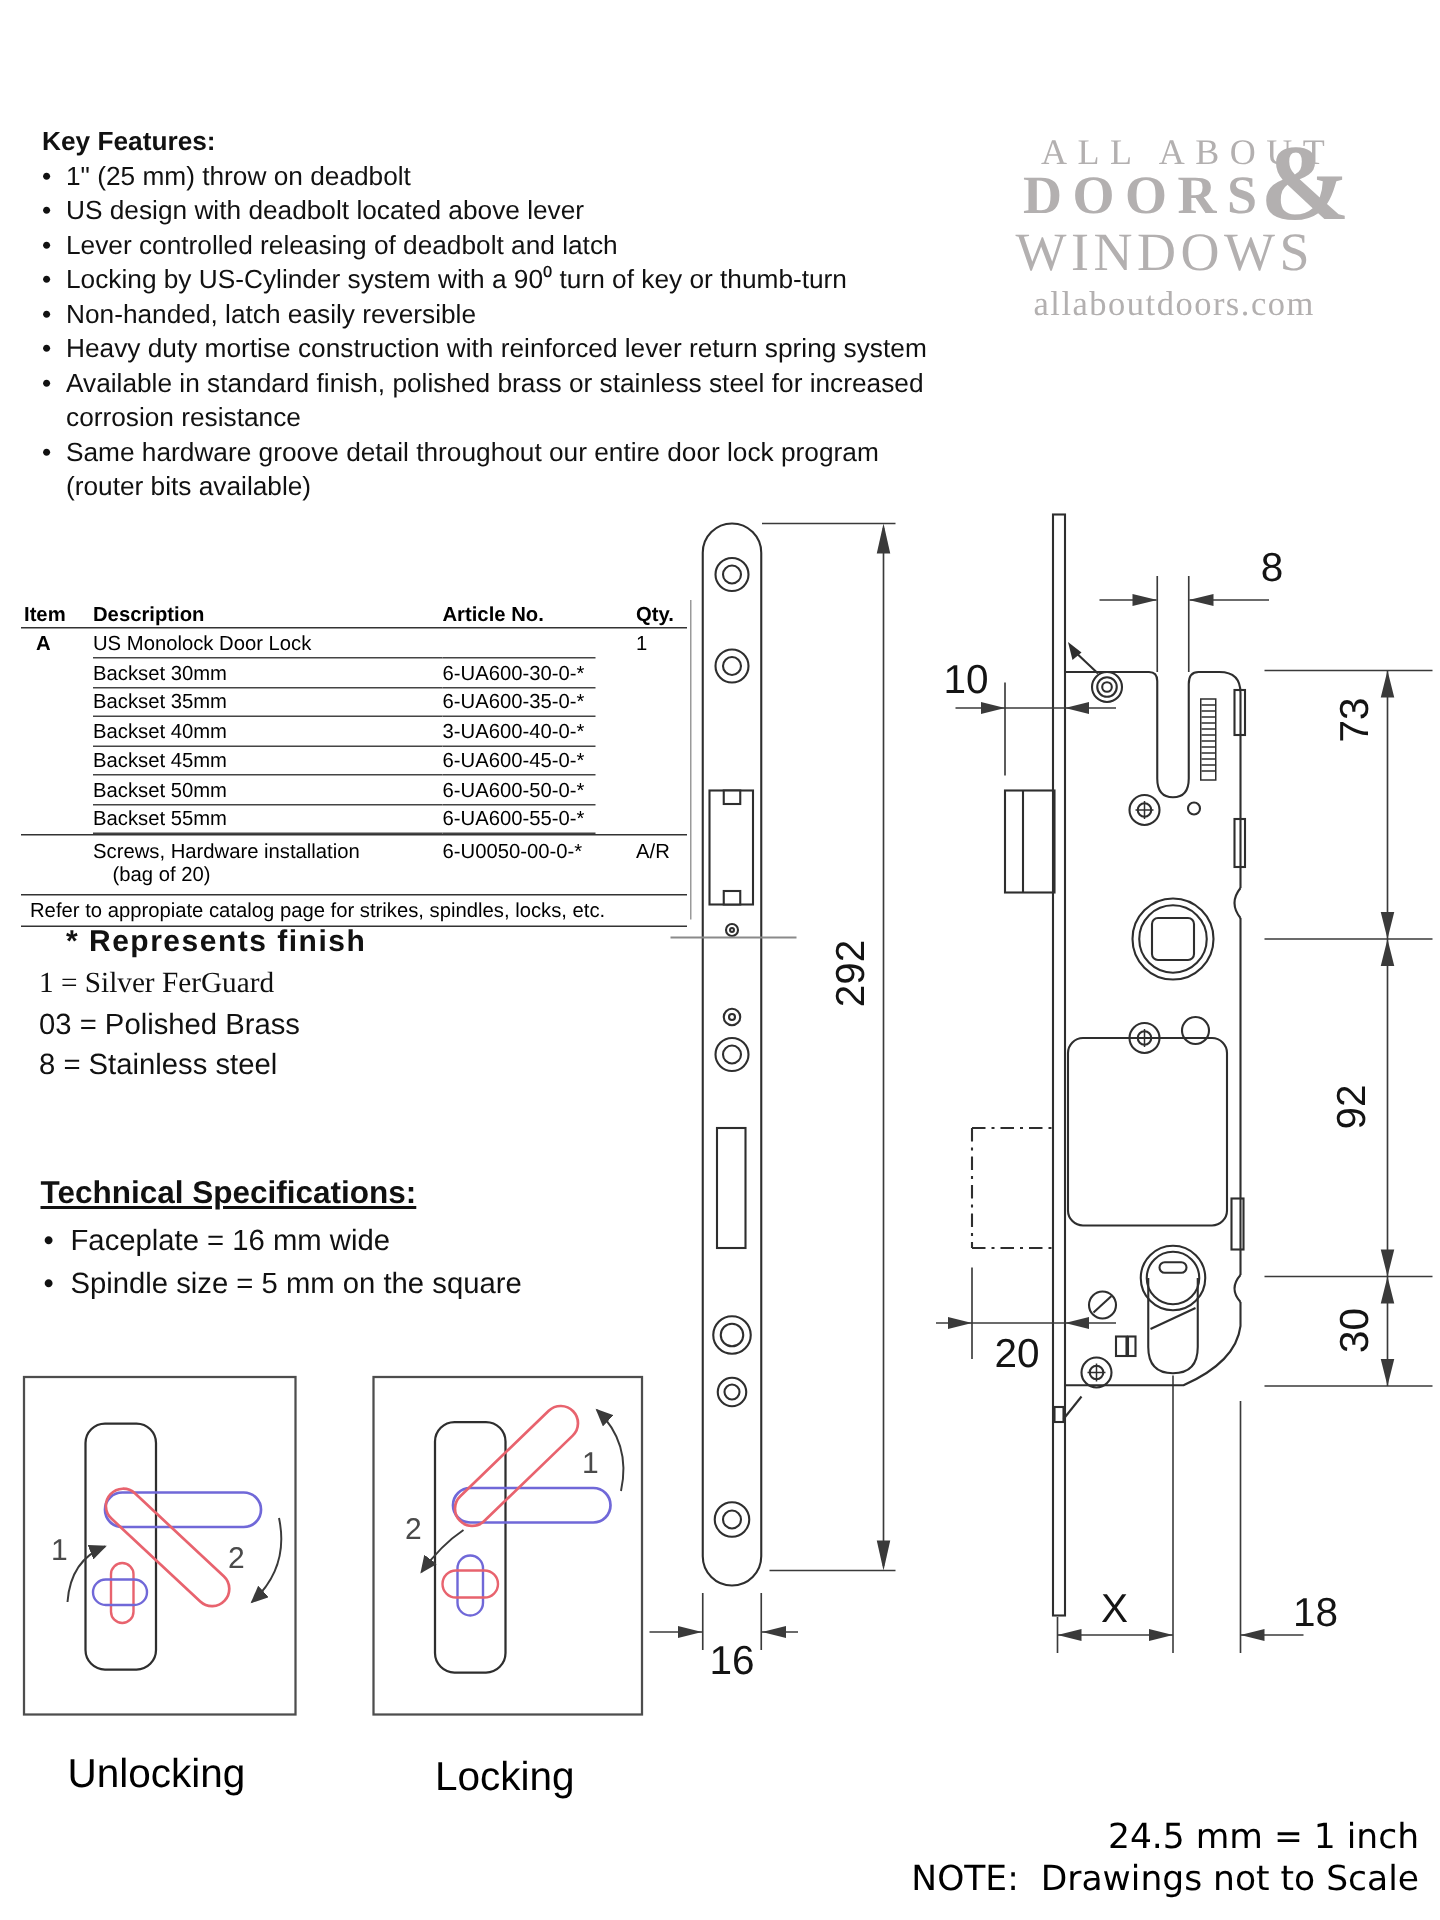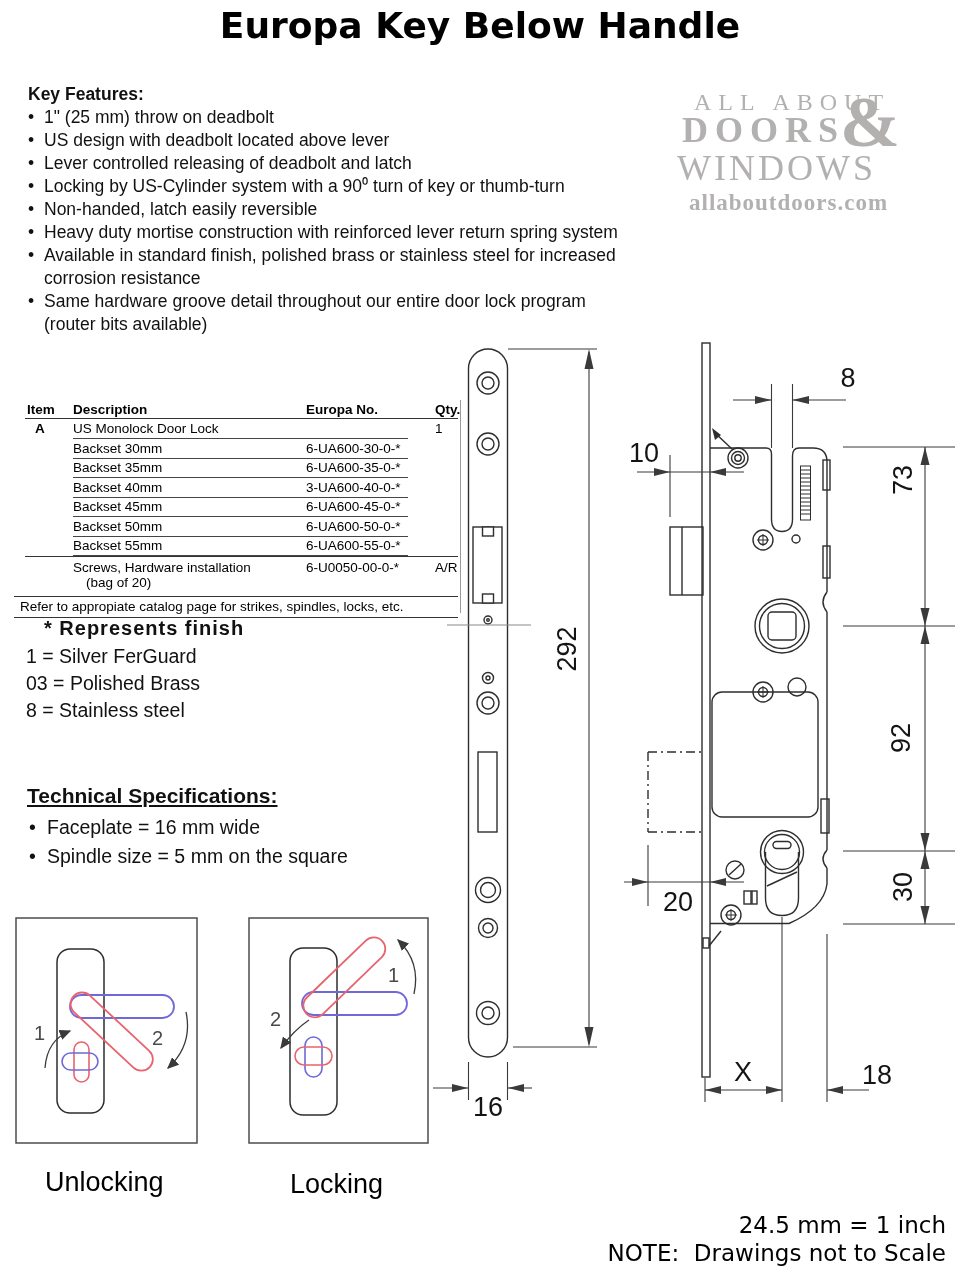--- a/index.html
+++ b/index.html
@@ -10,31 +10,31 @@
   
   #title{left:0;top:5px;width:960px;text-align:center;
          font-family:"DejaVu Sans",sans-serif;font-weight:bold;font-size:36px;color:#000;}
 
   
   .logo{color:#b3b0b0;font-family:"Liberation Serif",serif;line-height:1;}
   #logo-l1{left:694px;top:90px;font-size:24px;letter-spacing:7px;}
   #logo-l2{left:682px;top:112px;font-size:36px;font-weight:bold;letter-spacing:7px;}
   #logo-amp{left:840px;top:86px;font-size:72px;font-weight:bold;letter-spacing:0;}
   #logo-l3{left:677px;top:150px;font-size:36px;font-weight:normal;letter-spacing:3px;}
-  #logo-l4{left:689px;top:191px;font-size:23px;font-weight:bold;letter-spacing:1px;}
+  #logo-l4{left:689px;top:191px;font-size:23px;font-weight:normal;letter-spacing:1px;}
 
   
   #features{left:28px;top:84px;width:660px;font-size:17.5px;}
   #features .kf-head{font-weight:bold;margin-bottom:1px;}
   .kf-line{display:flex;line-height:23px;}
   .kf-line .b{width:16px;flex:0 0 16px;}
 
   
   #ptable{left:14px;top:400px;width:444px;font-size:13.5px;color:#000;}
-  .prow{display:grid;grid-template-columns:48px 233px 102px 61px;height:19.5px;line-height:19px;margin-left:11px;}
+  .prow{display:grid;grid-template-columns:48px 233px 102px 61px;height:19.5px;line-height:19px;}
   .prow.hdr{font-weight:bold;height:18px;border-bottom:1.5px solid #333;}
   .c-item{padding-left:2px;}
   .c-itemA{padding-left:10px;font-weight:bold;}
   .c-qty{padding-left:27px;}
   .u{border-bottom:1px solid #444;}
   .prow.screws{height:36px;line-height:15px;border-top:1.5px solid #333;padding-top:3px;}
   .prow.screws .l2{padding-left:13px;}
   #tfoot{border-top:1.5px solid #333;border-bottom:1.5px solid #333;height:20px;
          line-height:20px;padding-left:6px;}
   #tvline{left:460px;top:400px;width:1px;height:213px;background:#9a9a9a;}
@@ -59,21 +59,20 @@
 
   svg text{font-family:"Liberation Sans",sans-serif;fill:#141414;}
   .dimtxt{font-size:27px;}
   .stepnum{font-size:20px;fill:#4a4a4a;}
 </style>
 </head>
 <body>
 
 <div id="page">
 
-  <div class="abs" id="title">Europa Key Below Handle</div>
 
   <div>
     <div class="abs logo" id="logo-l1">ALL ABOUT</div>
     <div class="abs logo" id="logo-l2">DOORS</div>
     <div class="abs logo" id="logo-amp">&amp;</div>
     <div class="abs logo" id="logo-l3">WINDOWS</div>
     <div class="abs logo" id="logo-l4">allaboutdoors.com</div>
   </div>
 
   <div class="abs" id="features">
@@ -117,21 +116,21 @@
     <div class="kf-line">
         <span class="b"></span>
         <span>(router bits available)</span>
       </div>
   </div>
 
   <div class="abs" id="ptable">
     <div class="prow hdr">
       <span class="c-item">Item</span>
       <span>Description</span>
-      <span>Europa No.</span>
+      <span>Article No.</span>
       <span class="c-qty">Qty.</span>
     </div>
     <div class="prow">
       <span class="c-itemA">A</span>
       <span class="u">US Monolock Door Lock</span>
       <span class="u"></span>
       <span class="c-qty">1</span>
     </div>
     <div class="prow">
       <span class="c-item"></span>
@@ -173,21 +172,21 @@
       <span class="c-item"></span>
       <span><span>Screws, Hardware installation</span><br><span class="l2">(bag of 20)</span></span>
       <span>6-U0050-00-0-*</span>
       <span class="c-qty">A/R</span>
     </div>
     <div id="tfoot">Refer to appropiate catalog page for strikes, spindles, locks, etc.</div>
   </div>
   <div class="abs" id="tvline"></div>
 
   <div class="abs" id="finish-head">* Represents finish</div>
-  <div class="abs fin" style="top:645px;">1 = Silver FerGuard</div>
+  <div class="abs fin" style="top:645px;font-family:Liberation Serif, serif;">1 = Silver FerGuard</div>
   <div class="abs fin" style="top:672px;">03 = Polished Brass</div>
   <div class="abs fin" style="top:699px;">8 = Stainless steel</div>
 
   <div class="abs" id="tech-head">Technical Specifications:</div>
   <div class="abs tech" style="top:816px;">
       <span class="b">•</span>
       <span>Faceplate = 16 mm wide</span>
     </div>
   <div class="abs tech" style="top:845px;">
       <span class="b">•</span>

